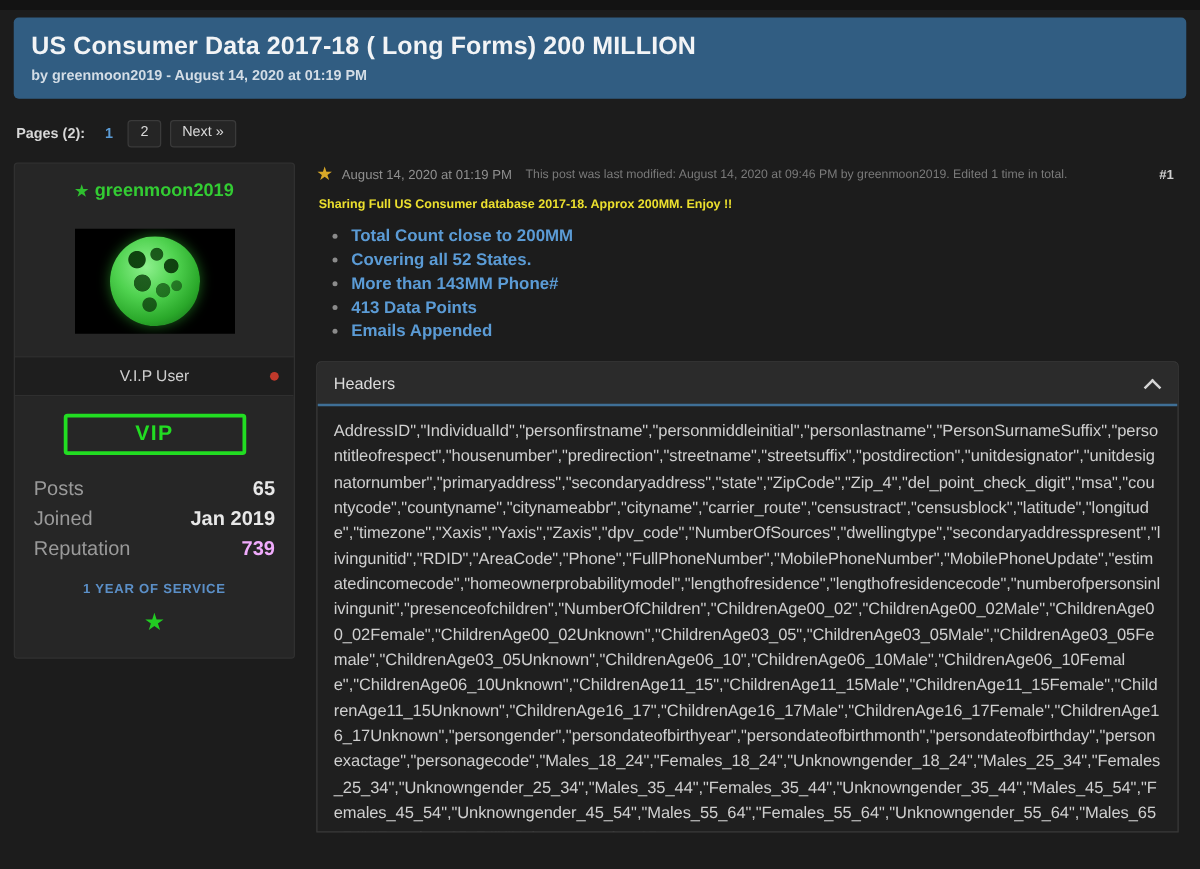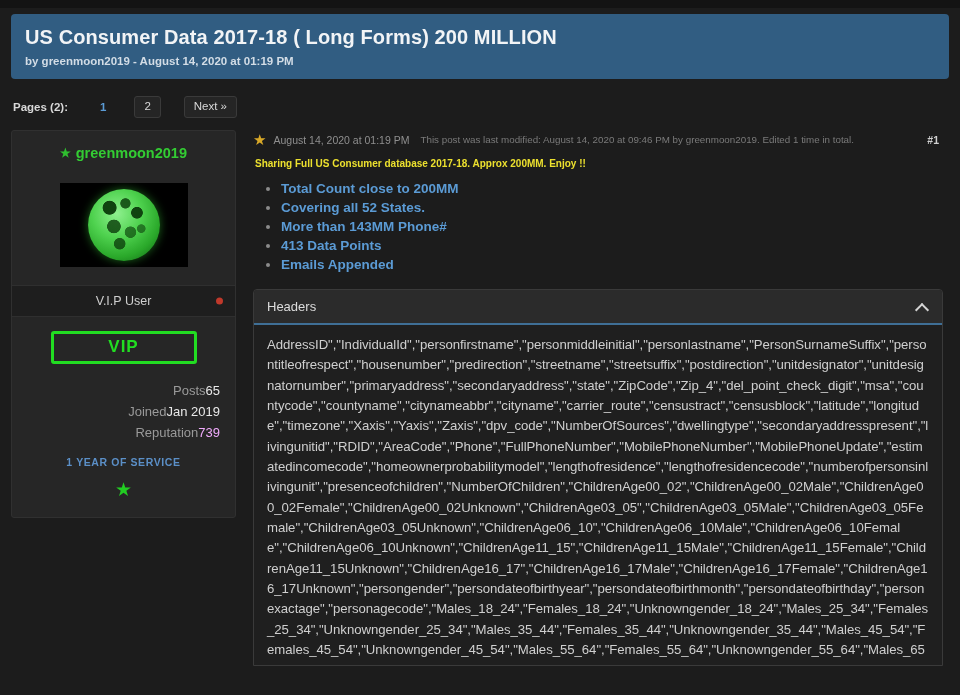--- a/index.html
+++ b/index.html
@@ -43,21 +43,21 @@
     font-size: 11.5px;
     color: #d3dde6;
     font-weight: bold;
   }
 
   
   .pagination {
     margin: 16px 13px 0 13px;
     display: flex;
     align-items: center;
-    gap: 23px;
+    gap: 7px;
     height: 24px;
   }
   .pg-label {
     font-size: 11.5px;
     font-weight: bold;
     color: #d8d8d8;
     margin-right: 4px;
   }
   .pg-cur {
     font-size: 11.5px;
@@ -175,27 +175,27 @@
     border-radius: 3px;
     color: #22dd22;
     font-weight: bold;
     font-size: 17px;
     letter-spacing: 1px;
     padding: 3px 0 4px 0;
     background: transparent;
   }
   .stat-row {
     display: flex;
-    justify-content: flex-end;
+    justify-content: space-between;
     align-items: baseline;
-    font-size: 13px;
+    font-size: 16px;
     padding: 3px 3px;
   }
   .stat-key { color: #9a9a9a; }
-  .stat-val { color: #e8e8e8; font-weight: normal; }
+  .stat-val { color: #e8e8e8; font-weight: bold; }
   .stat-val.rep { color: #f0abfc; }
 
   .service-line {
     margin-top: 13px;
     text-align: center;
     font-size: 10.5px;
     font-weight: bold;
     letter-spacing: 0.6px;
     color: #5b8fc7;
   }

